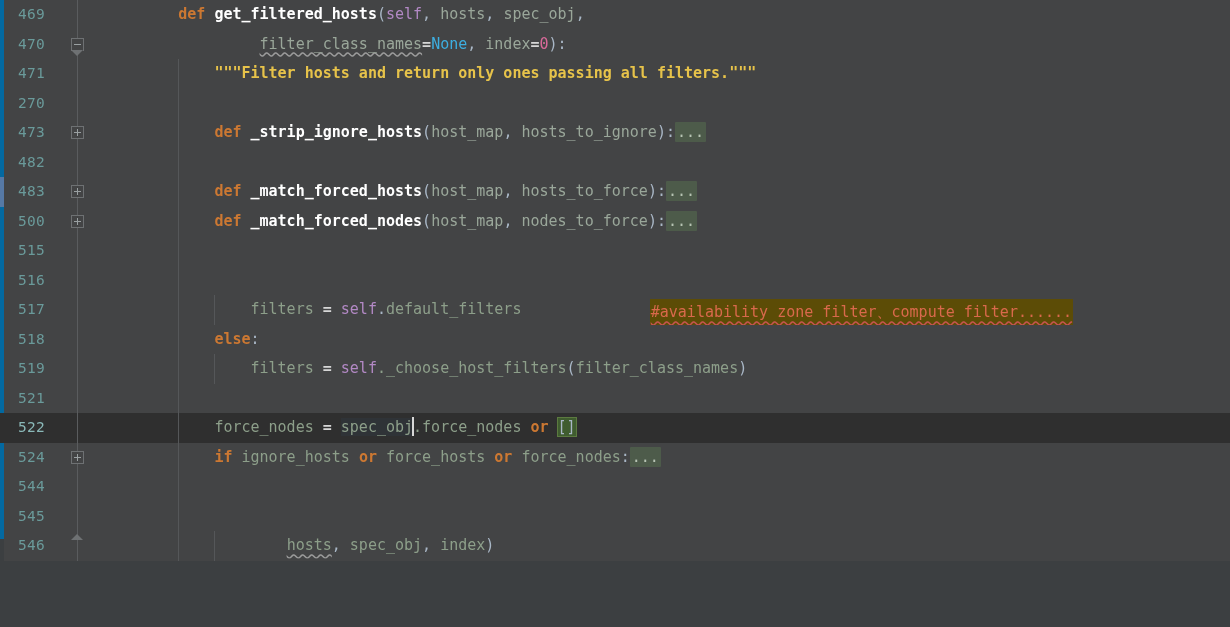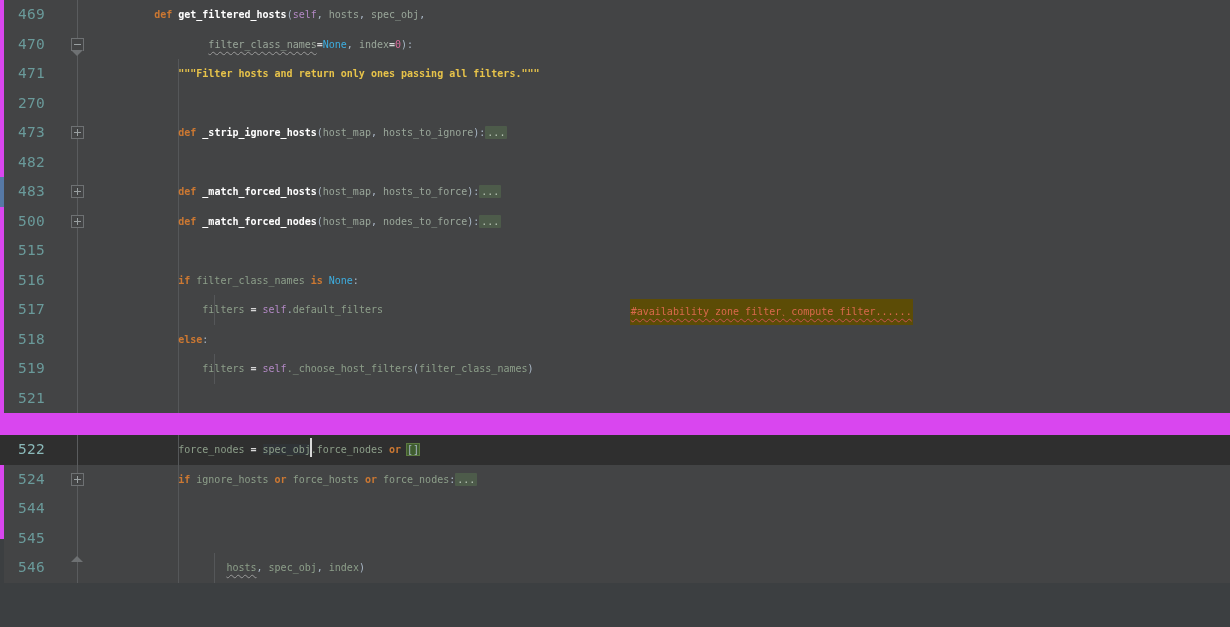--- a/index.html
+++ b/index.html
@@ -9,33 +9,33 @@
   body {
     width: 1230px; height: 627px;
     overflow: hidden;
     font-family: "DejaVu Sans Mono", "Liberation Mono", monospace;
   }
 
   #editor {
     position: relative;
     width: 1230px;
     height: 539px;
-    background: #d946ef;
+    background: #0369a1;
     display: flex;
     flex-direction: column;
   }
 
   .line {
     position: relative;
     display: flex;
     align-items: stretch;
     height: 29.5px;
     flex: 0 0 29.5px;
   }
-  .line.current { background: #2f2f2f; margin-top: 22px; }
+  .line.current { background: #2f2f2f; }
 
   
   .vcs {
     flex: 0 0 4px;
     background: transparent;
   }
   .vcs.changed { background: #5679a5; }
 
   .lnum {
     flex: 0 0 56px;
@@ -105,21 +105,21 @@
     border-left: 6px solid transparent;
     border-right: 6px solid transparent;
     border-bottom: 6px solid #6e7173;
   }
 
   
   .code {
     flex: 1 1 auto;
     position: relative;
     padding-left: 10px;
-    font-size: 10px;
+    font-size: 15px;
     line-height: 29.5px;
     white-space: pre;
     color: #a9b7c6;
     background: #434445;
     overflow: hidden;
   }
   .line.current .code { background: #2f2f2f; }
 
   
   .code .guide {
@@ -134,21 +134,21 @@
   
   .kw      { color: #cc7832; font-weight: bold; }
   .fn      { color: #ffffff; font-weight: bold; }
   .self    { color: #b389c5; }
   .ident   { color: #8d9f8a; }
   .plain   { color: #a2b1a0; }
   .punct   { color: #a9b7c6; }
   .num     { color: #d96a9a; }
   .const   { color: #3daee0; }
   .str     { color: #e7c34a; font-weight: bold; }
-  .cmt     { color: #d9694c; }
+  .cmt     { color: #d9694c; margin-left: 20px; }
   .op      { color: #d6d6d6; font-weight: bold; }
   .param   { color: #9aa79a; }
 
   
   .ellipsis {
     background: #4d5b4a;
     color: #b7c4b4;
     padding: 1px 2px;
     border-radius: 1px;
   }
@@ -269,21 +269,21 @@
         <div class="rail"></div>
       </div>
       <div class="code"><div class="guide" style="left: 82.24px;"></div><span class="txt"></span></div>
     </div>
     <div class="line">
       <div class="vcs"></div>
       <div class="lnum">516</div>
       <div class="fold">
         <div class="rail"></div>
       </div>
-      <div class="code"><div class="guide" style="left: 82.24px;"></div><span class="txt"><span class="plain">            </span><span class="kw">if </span><span class="ident">filter_class_names </span><span class="kw">is </span><span class="const">None</span><span class="punct">:</span></span></div>
+      <div class="code"><div class="guide" style="left: 82.24px;"></div></div>
     </div>
     <div class="line">
       <div class="vcs"></div>
       <div class="lnum">517</div>
       <div class="fold">
         <div class="rail"></div>
       </div>
       <div class="code"><div class="guide" style="left: 82.24px;"></div><div class="guide" style="left: 118.36px;"></div><span class="txt"><span class="plain">                </span><span class="ident">filters </span><span class="op">= </span><span class="self">self</span><span class="punct">.</span><span class="ident">default_filters</span></span><span class="cmt squig-red hl-comment" style="position: absolute; z-index: 3; left: 533.74px; top: 4px; line-height: 22px;">#availability zone filter、compute filter......</span></div>
     </div>
     <div class="line">

